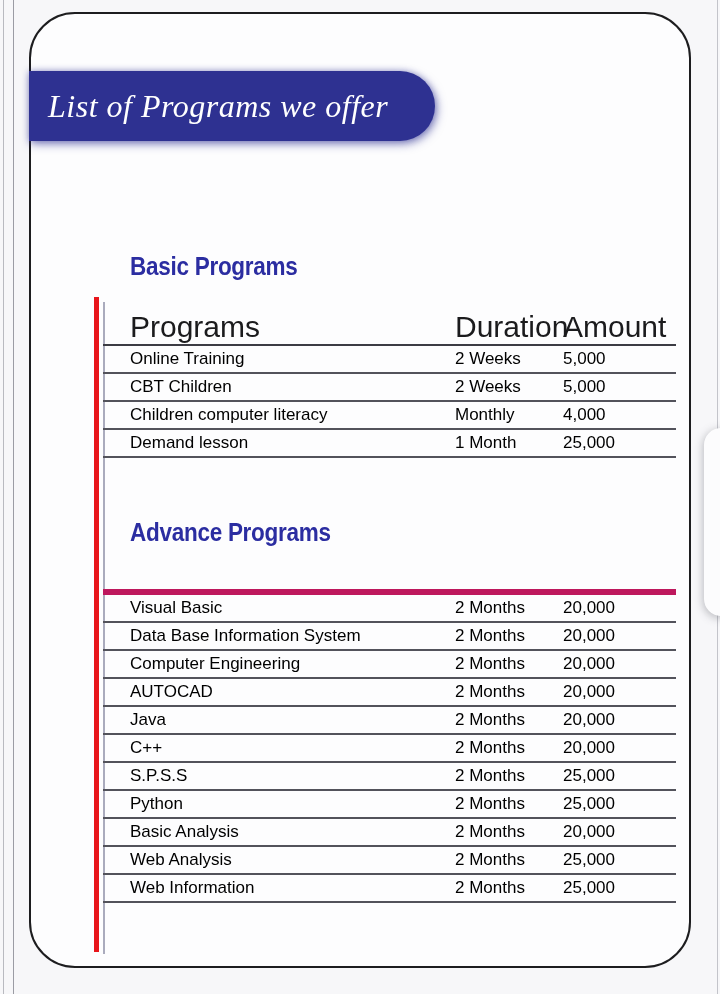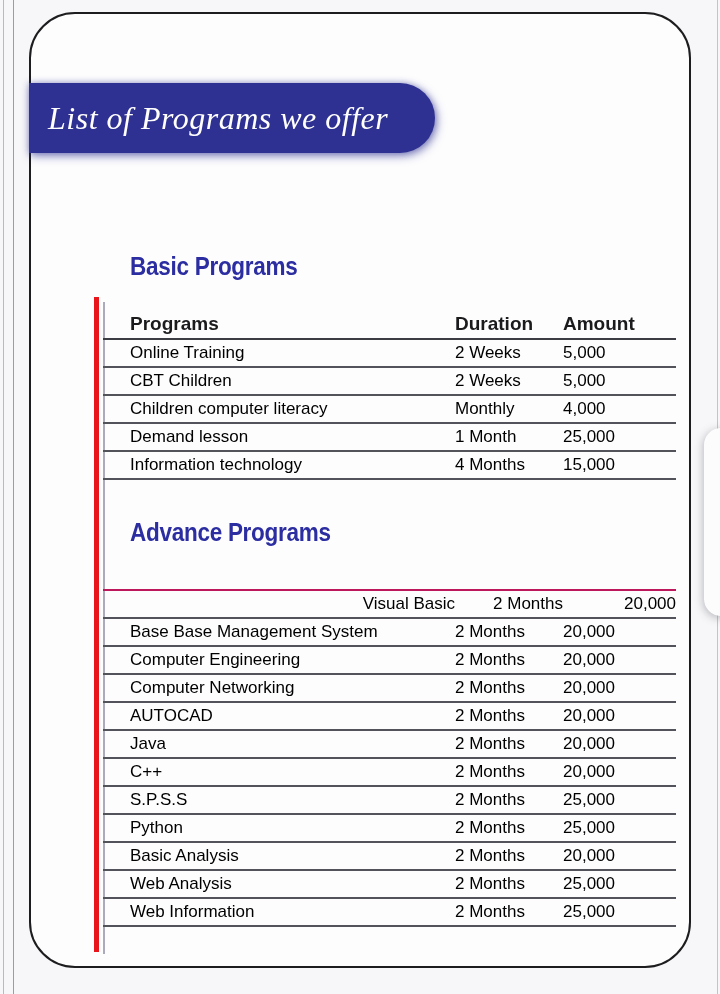--- a/index.html
+++ b/index.html
@@ -15,21 +15,21 @@
 
   .card {
     position:absolute; left:29px; top:12px; width:658px; height:952px;
     background:#fdfdfe; border:2px solid #1d1d1f; border-radius:46px;
   }
 
   .banner {
     position:absolute; left:-2px; top:57px; width:406px; height:70px;
     background:#2e3191; border-radius:0 35px 35px 0;
     box-shadow:2px 3px 10px rgba(46,49,145,0.55), 0 0 6px rgba(46,49,145,0.35);
-    display:flex; align-items:center; padding-left:19px; box-sizing:border-box;margin-top:12px;
+    display:flex; align-items:center; padding-left:19px; box-sizing:border-box;
   }
   .banner-title {
     font-family:"Liberation Serif", serif; font-style:italic;
     font-size:32px; color:#ffffff; letter-spacing:0.5px; white-space:nowrap;
   }
 
   .red-rule {
     position:absolute; left:63px; top:283px; width:5px; height:655px;
     background:#e8151b;
   }
@@ -51,32 +51,32 @@
     position:absolute; left:72px; width:573px;
     border-collapse:collapse; table-layout:fixed;
   }
   table.programs-table.basic   { top:296px; }
   table.programs-table.advance { top:575px; }
   col.c-program  { width:352px; }
   col.c-duration { width:108px; }
   col.c-amount   { width:113px; }
 
   .programs-table th {
-    font-size:19px; font-weight:bold; color:#1b1b1d; text-align:left;
+    font-size:30px; font-weight:normal; color:#1b1b1d; text-align:left;
     height:28px; vertical-align:middle; white-space:nowrap;
     border-bottom:2px solid #3c3c44; padding:0;
   }
   .programs-table td {
     font-size:17px; color:#000000; text-align:left;
     height:26px; vertical-align:middle; white-space:nowrap;
     border-bottom:2px solid #53535b; padding:0; overflow:hidden;
   }
   .programs-table th:first-child,
   .programs-table td:first-child { padding-left:27px; }
-  table.programs-table.advance tbody tr:first-child td { border-top:2px solid #be185d;text-align:right; }
+  table.programs-table.advance tbody tr:first-child td { border-top:6px solid #be185d; }
 
   .edge-handle {
     position:absolute; left:704px; top:428px; width:34px; height:188px;
     background:#fcfcfd; border-radius:22px;
     box-shadow:-1px 2px 8px rgba(110,112,122,0.45);
   }
 </style>
 </head>
 <body>
 
@@ -124,54 +124,44 @@
           <tr>
             <td>Children computer literacy</td>
             <td>Monthly</td>
             <td>4,000</td>
           </tr>
           <tr>
             <td>Demand lesson</td>
             <td>1 Month</td>
             <td>25,000</td>
           </tr>
-          <tr>
-            <td>Information technology</td>
-            <td>4 Months</td>
-            <td>15,000</td>
-          </tr>
         </tbody>
     </table>
 
     <h2 class="section-heading advance">Advance Programs</h2>
 
     <table class="programs-table advance">
       <colgroup>
           <col class="c-program">
           <col class="c-duration">
           <col class="c-amount">
         </colgroup>
       <tbody>
           <tr>
             <td>Visual Basic</td>
             <td>2 Months</td>
             <td>20,000</td>
           </tr>
           <tr>
-            <td>Base Base Management System</td>
+            <td>Data Base Information System</td>
             <td>2 Months</td>
             <td>20,000</td>
           </tr>
           <tr>
             <td>Computer Engineering</td>
-            <td>2 Months</td>
-            <td>20,000</td>
-          </tr>
-          <tr>
-            <td>Computer Networking</td>
             <td>2 Months</td>
             <td>20,000</td>
           </tr>
           <tr>
             <td>AUTOCAD</td>
             <td>2 Months</td>
             <td>20,000</td>
           </tr>
           <tr>
             <td>Java</td>

